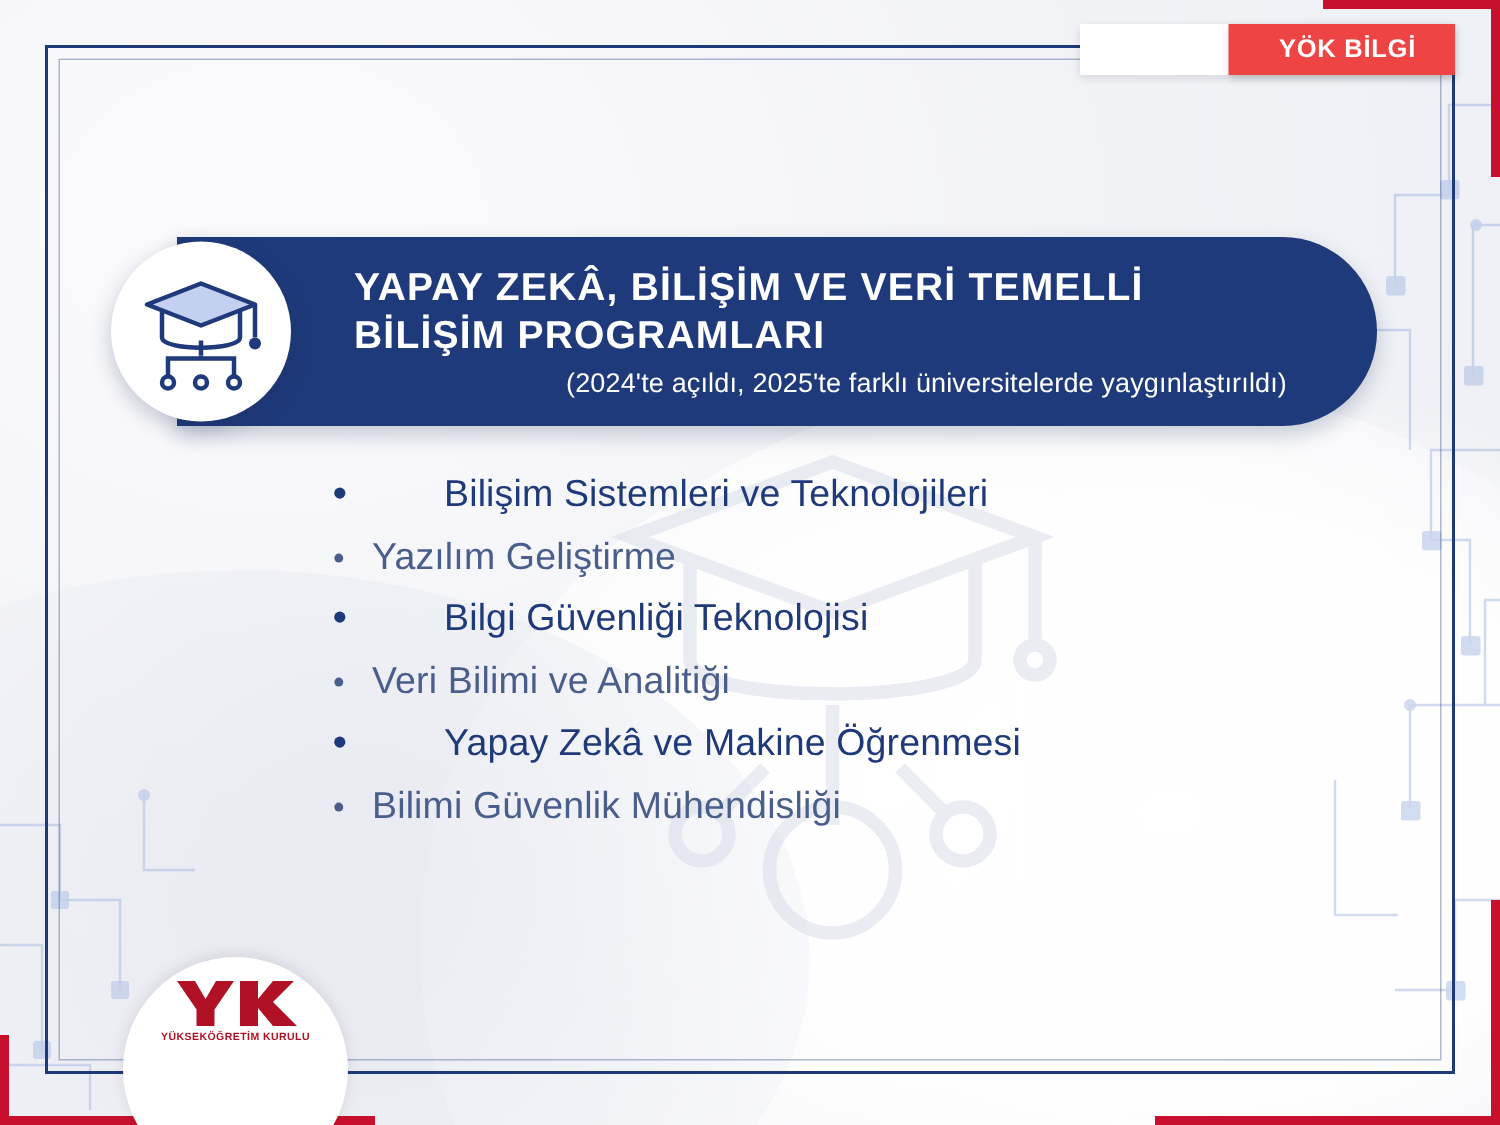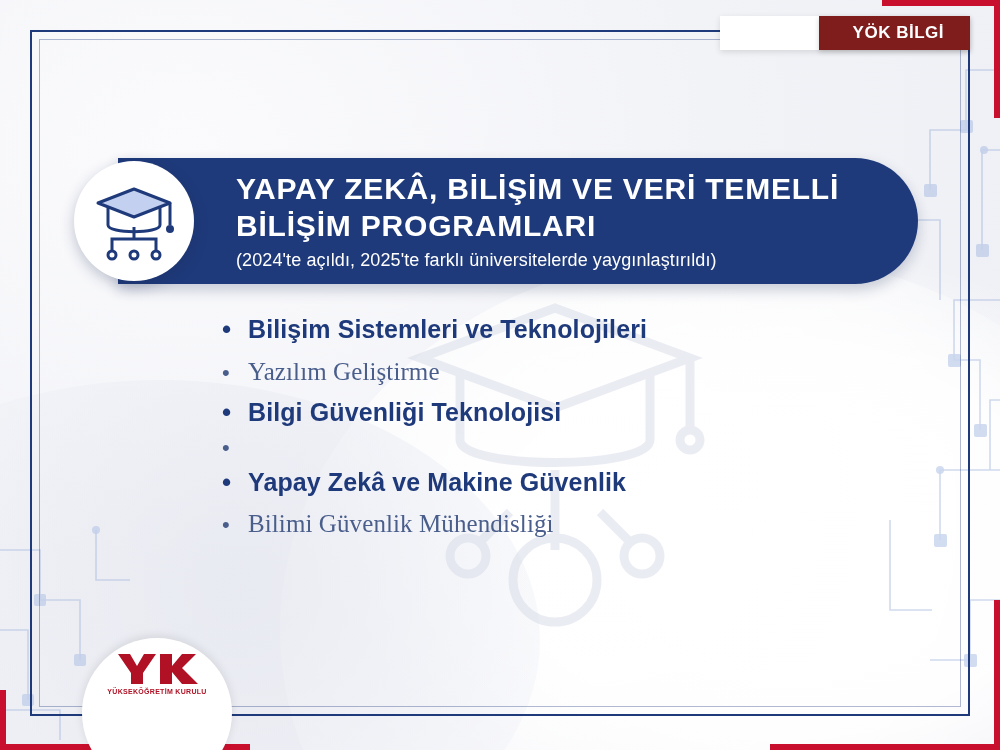--- a/index.html
+++ b/index.html
@@ -91,21 +91,21 @@
     background: #1f3a7a;
   }
 
   
   .top-tab {
     position: absolute;
     right: 30px;
     top: 16px;
     height: 34px;
     padding: 0 26px 0 34px;
-    background: #7f1d1d;
+    background: #ef4444;
     color: #ffffff;
     display: flex;
     align-items: center;
     justify-content: center;
     font-weight: bold;
     font-size: 17px;
     letter-spacing: 0.5px;
     box-shadow: 0 2px 5px rgba(0,0,0,0.18);
   }
   .top-tab-white {
@@ -129,31 +129,32 @@
     border-radius: 0 63px 63px 0;
     box-shadow: 0 6px 14px rgba(20,36,80,0.22);
     color: #ffffff;
     box-sizing: border-box;
     padding: 16px 60px 16px 118px;
     display: flex;
     flex-direction: column;
     justify-content: center;
   }
   .header-title {
-    font-size: 30px;
+    font-size: 26px;
     font-weight: bold;
     letter-spacing: 0.8px;
     line-height: 1.22;
     margin: 0;
   }
   .header-sub {
     font-size: 18px;
     font-weight: normal;
     margin-top: 5px;
     letter-spacing: 0.1px;
+    text-align: right;
   }
 
   
   .icon-badge {
     position: absolute;
     left: 74px;
     top: 161px;
     width: 120px;
     height: 120px;
     border-radius: 50%;
@@ -193,23 +194,23 @@
     flex: 0 0 26px;
     font-size: 26px;
     line-height: 1;
     color: #2b3f6b;
   }
   .item-text {
     font-size: 25px;
     line-height: 1.42;
     letter-spacing: 0.1px;
   }
-  .list-item.bold .item-text { font-weight: bold; color: #1f3a7a; }
+  .list-item.bold .item-text { font-weight: normal; color: #1f3a7a; margin-left: 48px; }
   .list-item.bold .bullet { font-weight: bold; color: #1f3a7a; }
-  .list-item.normal .item-text { font-weight: normal; color: #4a5e8c; font-family: Liberation Serif, serif; }
+  .list-item.normal .item-text { font-weight: normal; color: #4a5e8c; }
   .list-item.normal .bullet { color: #4a5e8c; font-size: 22px; }
 
   
   .logo-circle {
     position: absolute;
     left: 82px;
     bottom: -38px;
     width: 150px;
     height: 150px;
     border-radius: 50%;
@@ -348,25 +349,26 @@
       <span class="item-text">Yazılım Geliştirme</span>
     </div>
 
     <div class="list-item bold">
       <span class="bullet">•</span>
       <span class="item-text">Bilgi Güvenliği Teknolojisi</span>
     </div>
 
     <div class="list-item normal">
       <span class="bullet">•</span>
+      <span class="item-text">Veri Bilimi ve Analitiği</span>
     </div>
 
     <div class="list-item bold">
       <span class="bullet">•</span>
-      <span class="item-text">Yapay Zekâ ve Makine Güvenlik</span>
+      <span class="item-text">Yapay Zekâ ve Makine Öğrenmesi</span>
     </div>
 
     <div class="list-item normal">
       <span class="bullet">•</span>
       <span class="item-text">Bilimi Güvenlik Mühendisliği</span>
     </div>
 
   </div>
 
   <div class="logo-circle">

